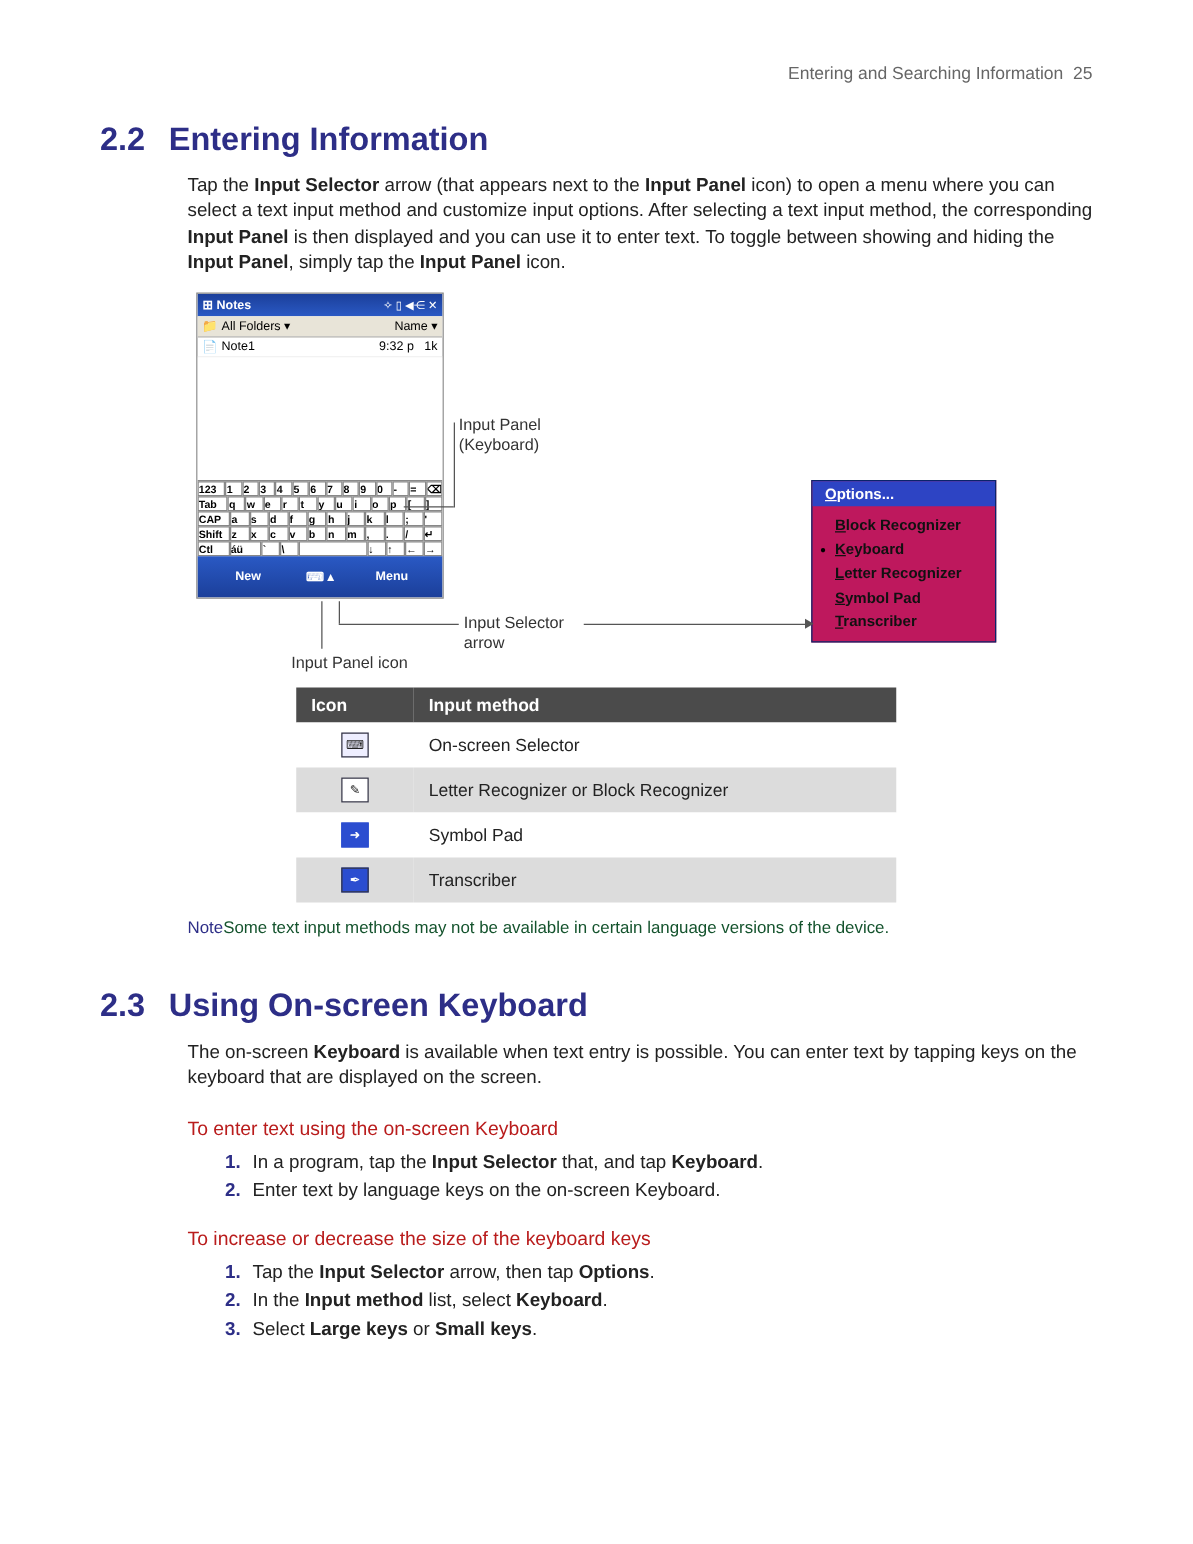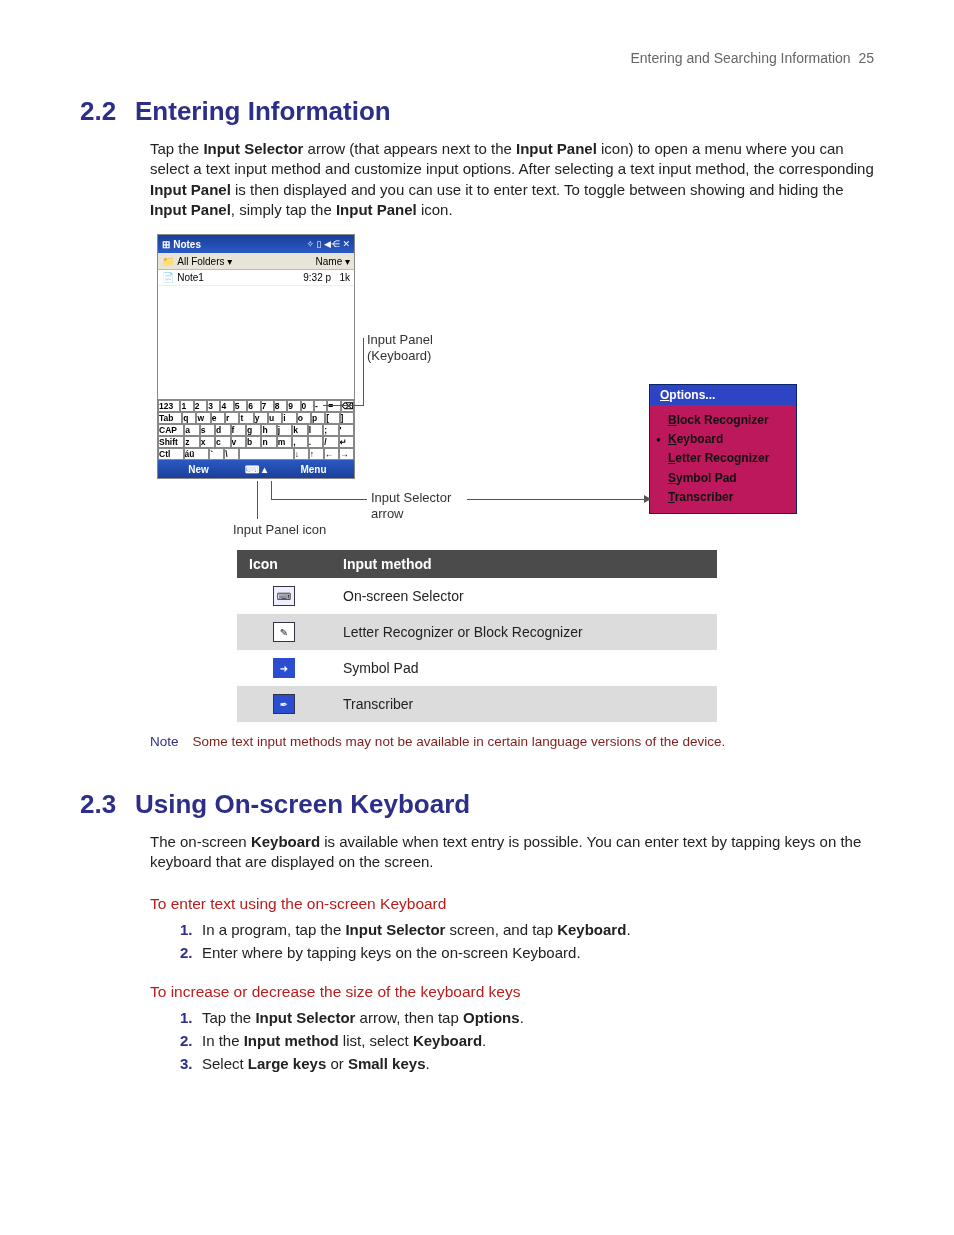--- a/index.html
+++ b/index.html
@@ -96,21 +96,21 @@
     text-align:left;
     font-family: Tahoma, Arial, sans-serif;
     font-weight:bold;
     overflow:hidden;
   }
   .kbd-row .wide { flex:1.8 }
   .dev-bar {
     background: linear-gradient(#2a59c4,#1b3f9a);
     color:#fff;
     font-size:10px;
-    height:18px;
+    height:33px;
     display:flex;
     align-items:center;
     font-weight:bold;
   }
   .dev-bar .lbl{flex:1;text-align:center}
   .dev-bar .mid{width:34px;text-align:center}
 
   .menu-pop {
     position:absolute;
     right:0; top:150px;
@@ -170,21 +170,21 @@
   .ic.pen{background:#fff}
   .ic.sym{background:#2b4dd0;color:#fff;border:1px solid #2b4dd0}
   .ic.trans{background:#2b4dd0;color:#fff}
 
   .note-line {
     margin-left:70px;
     font-size:13.5px;
     color:#2d2e87;
     margin-bottom:40px;
   }
-  .note-line .note-txt{color:#7f1d1d;margin-left:14px}
+  .note-line .note-txt{color:#14532d;}
 
   h2.sub {
     font-size:15.5px;
     font-weight:normal;
     color:#b91c1c;
     margin:22px 0 8px 70px;
   }
   ol.steps {
     margin:0 0 14px 100px;
     padding:0;
@@ -372,21 +372,21 @@
 <h1 class="section">
   <span class="num">2.3</span><span>Using On-screen Keyboard</span>
 </h1>
 <div class="body-block">
   <p>
     <span>The on-screen </span><span class="bold">Keyboard</span><span> is available when text entry is possible. You can enter text by tapping keys on the keyboard that are displayed on the screen.</span>
   </p>
 </div>
 <h2 class="sub">To enter text using the on-screen Keyboard</h2>
 <ol class="steps" id="list1">
-    <li><span class="n">1.</span><span>In a program, tap the </span><span class="bold">Input Selector</span><span> screen, and tap </span><span class="bold">Keyboard</span><span>.</span></li>
-    <li><span class="n">2.</span><span>Enter where by tapping keys on the on-screen Keyboard.</span></li>
+    <li><span class="n">1.</span><span>In a program, tap the </span><span class="bold">Input Selector</span><span> that, and tap </span><span class="bold">Keyboard</span><span>.</span></li>
+    <li><span class="n">2.</span><span>Enter text by language keys on the on-screen Keyboard.</span></li>
   </ol>
 <h2 class="sub">To increase or decrease the size of the keyboard keys</h2>
 <ol class="steps" id="list2">
     <li><span class="n">1.</span><span>Tap the </span><span class="bold">Input Selector</span><span> arrow, then tap </span><span class="bold">Options</span><span>.</span></li>
     <li><span class="n">2.</span><span>In the </span><span class="bold">Input method</span><span> list, select </span><span class="bold">Keyboard</span><span>.</span></li>
     <li><span class="n">3.</span><span>Select </span><span class="bold">Large keys</span><span> or </span><span class="bold">Small keys</span><span>.</span></li>
   </ol>
 
 </body></html>

